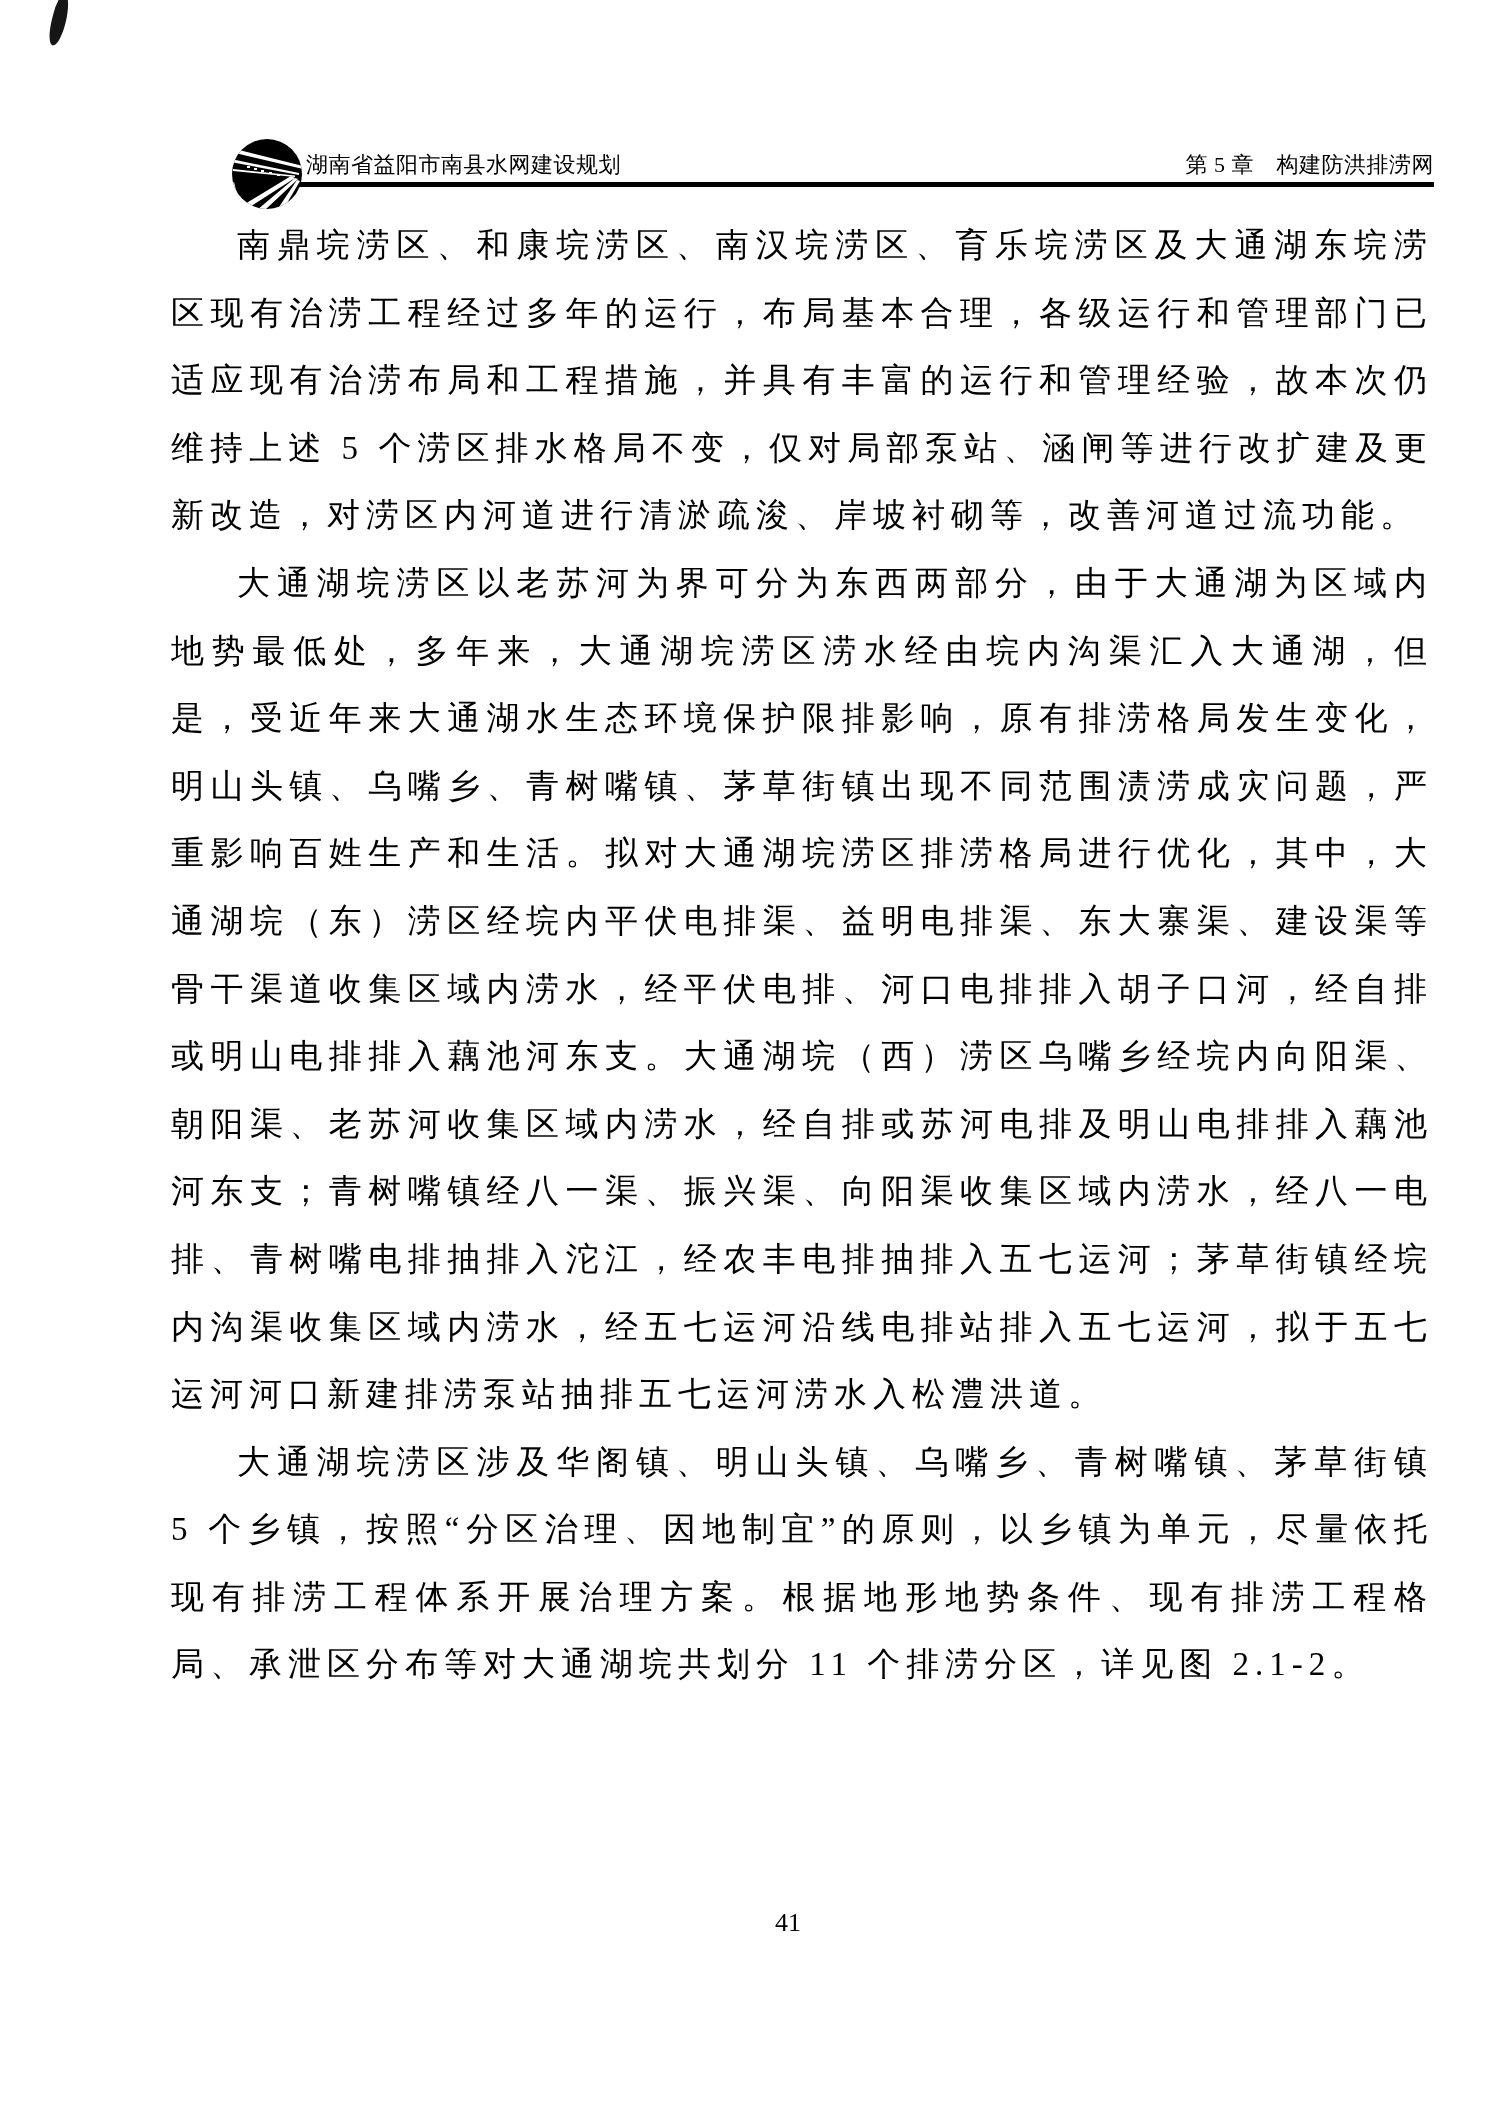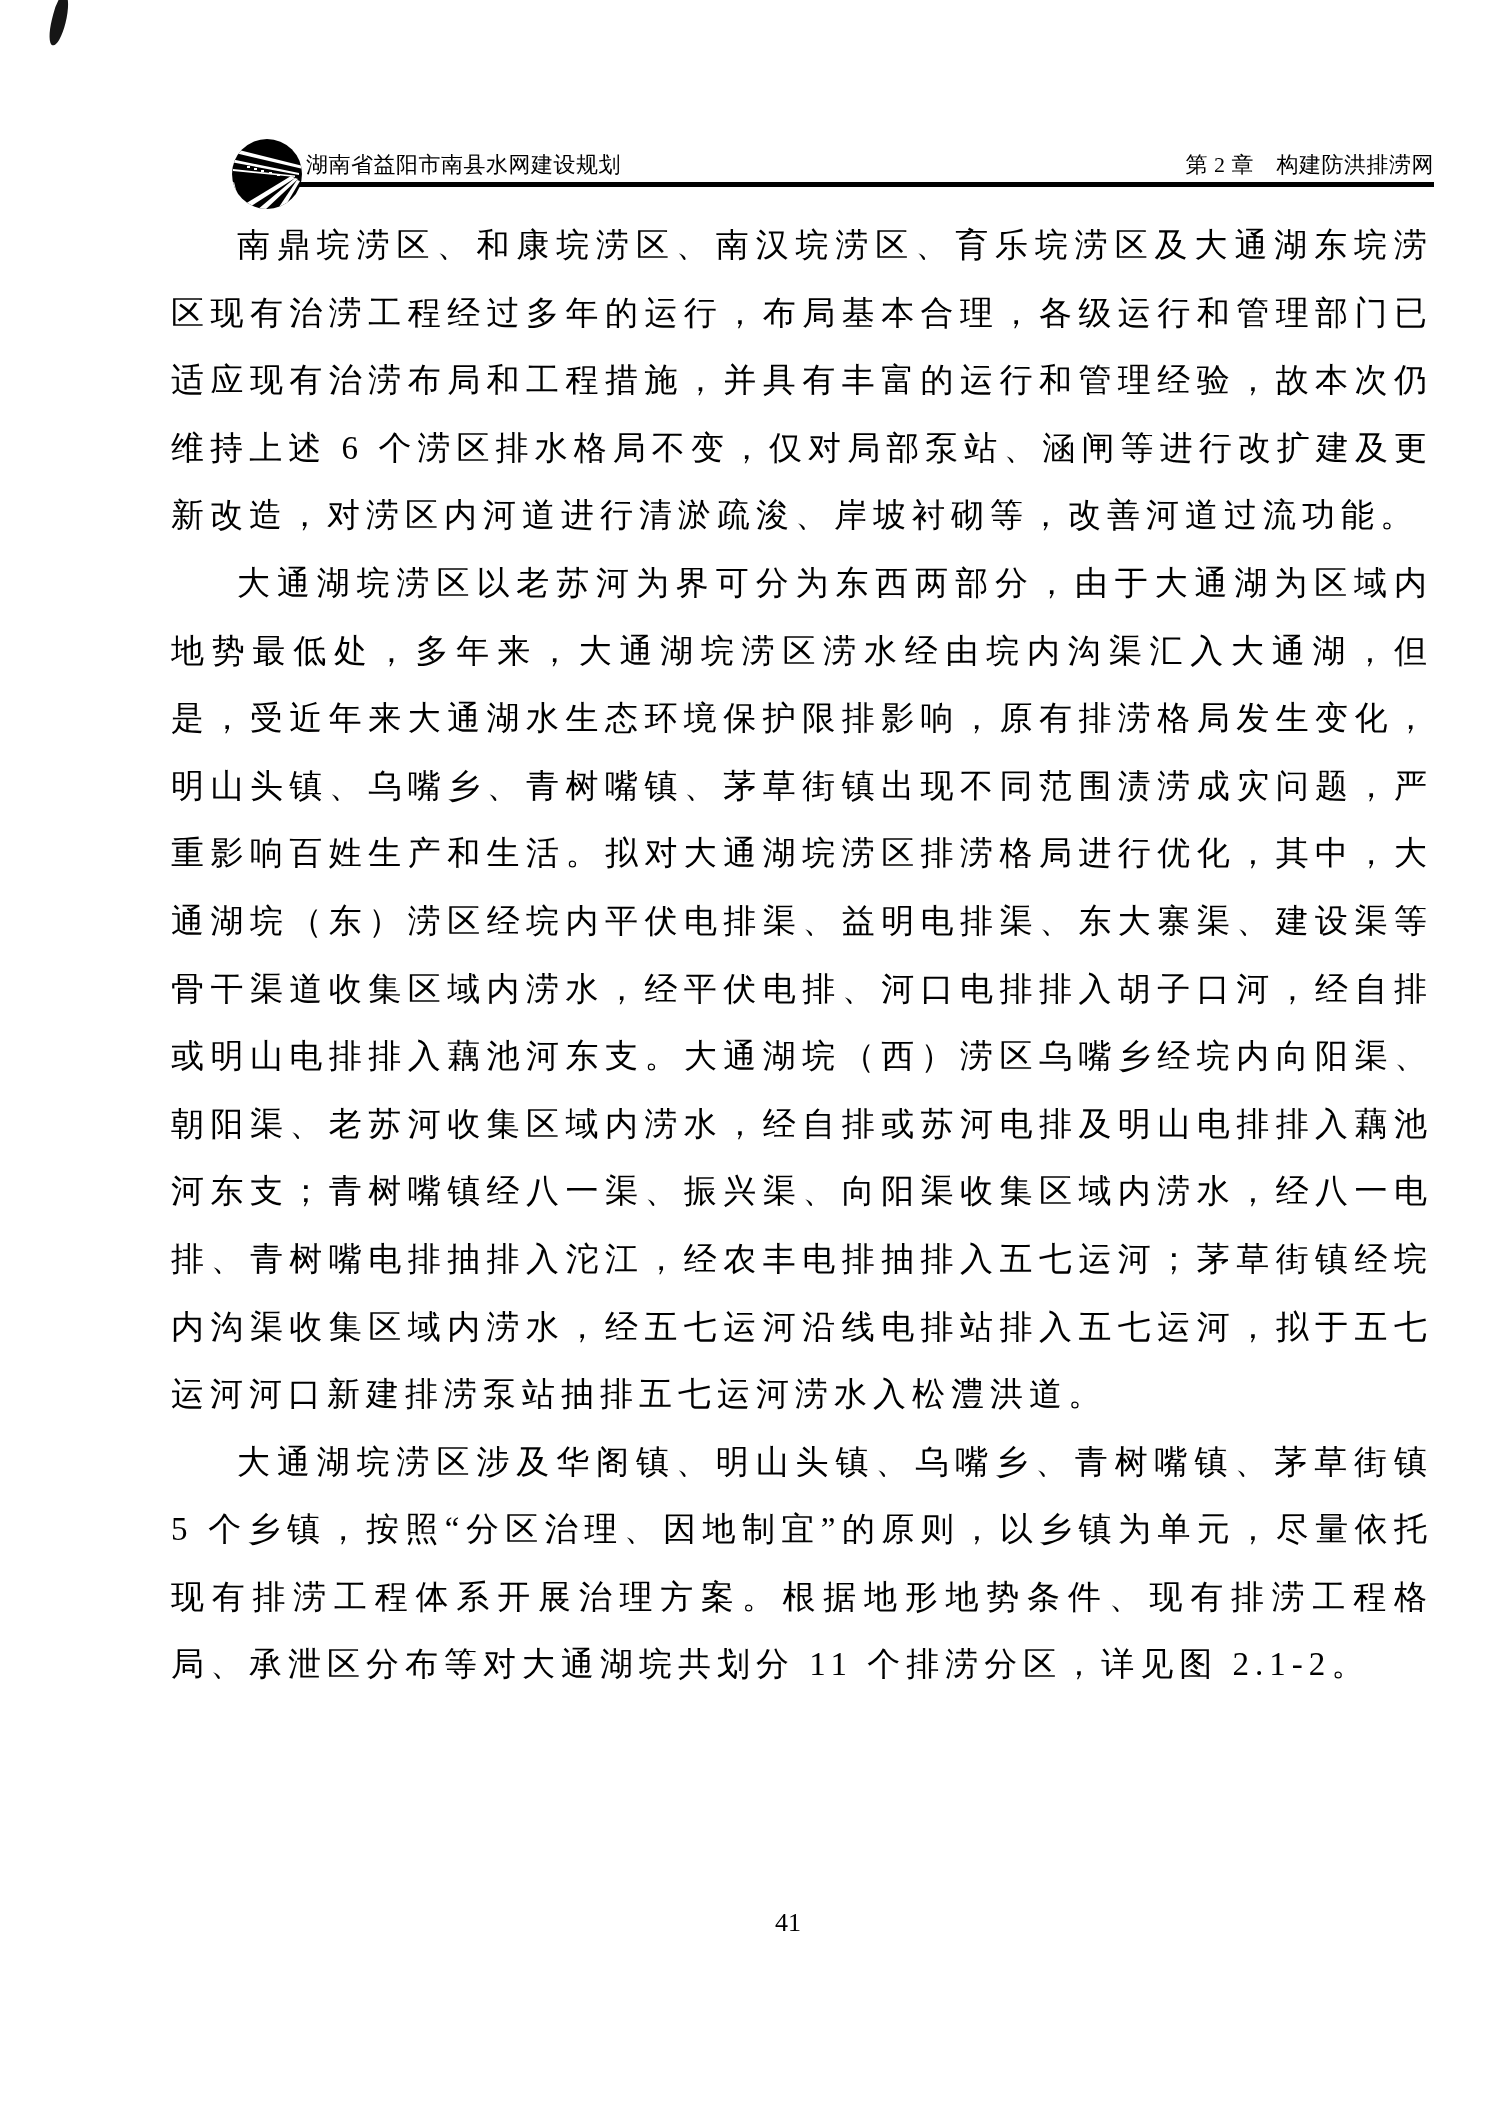--- a/index.html
+++ b/index.html
@@ -123,25 +123,25 @@
         <polygon points="0,46 6,72 10,72 3,44"></polygon>
         <rect x="16" y="28" width="3" height="2"></rect>
         <rect x="23" y="30" width="3" height="2"></rect>
         <rect x="30" y="32" width="3" height="2"></rect>
         <rect x="38" y="34" width="3" height="2"></rect>
         <rect x="46" y="36" width="3" height="2"></rect>
       </g>
     </svg>
 
     <div class="header-left">湖南省益阳市南县水网建设规划</div>
-    <div class="header-right">第 2 章　构建防洪排涝网</div>
+    <div class="header-right">第 5 章　构建防洪排涝网</div>
   </div>
 
   <div class="content">
-    <p><span>南鼎垸涝区、和康垸涝区、南汉垸涝区、育乐垸涝区及大通湖东垸涝区现有治涝工程经过多年的运行，布局基本合理，各级运行和管理部门已适应现有治涝布局和工程措施，并具有丰富的运行和管理经验，故本次仍维持上述 6 个涝区排水格局不变，仅对局部泵站、涵闸等进行改扩建及更新改造，对涝区内河道进行清淤疏浚、岸坡衬砌等，改善河道过流功能。</span></p>
+    <p><span>南鼎垸涝区、和康垸涝区、南汉垸涝区、育乐垸涝区及大通湖东垸涝区现有治涝工程经过多年的运行，布局基本合理，各级运行和管理部门已适应现有治涝布局和工程措施，并具有丰富的运行和管理经验，故本次仍维持上述 5 个涝区排水格局不变，仅对局部泵站、涵闸等进行改扩建及更新改造，对涝区内河道进行清淤疏浚、岸坡衬砌等，改善河道过流功能。</span></p>
 
     <p><b>大通湖垸涝区</b><span>以老苏河为界可分为东西两部分，由于大通湖为区域内地势最低处，多年来，大通湖垸涝区涝水经由垸内沟渠汇入大通湖，但是，受近年来大通湖水生态环境保护限排影响，原有排涝格局发生变化，明山头镇、乌嘴乡、青树嘴镇、茅草街镇出现不同范围渍涝成灾问题，严重影响百姓生产和生活。拟对大通湖垸涝区排涝格局进行优化，其中，</span><b>大通湖垸（东）涝区</b><span>经垸内平伏电排渠、益明电排渠、东大寨渠、建设渠等骨干渠道收集区域内涝水，经平伏电排、河口电排排入胡子口河，经自排或明山电排排入藕池河东支。</span><b>大通湖垸（西）涝区</b><span>乌嘴乡经垸内向阳渠、朝阳渠、老苏河收集区域内涝水，经自排或苏河电排及明山电排排入藕池河东支；青树嘴镇经八一渠、振兴渠、向阳渠收集区域内涝水，经八一电排、青树嘴电排抽排入沱江，经农丰电排抽排入五七运河；茅草街镇经垸内沟渠收集区域内涝水，经五七运河沿线电排站排入五七运河，拟于五七运河河口新建排涝泵站抽排五七运河涝水入松澧洪道。</span></p>
 
 
     <p><span>大通湖垸涝区涉及华阁镇、明山头镇、乌嘴乡、青树嘴镇、茅草街镇 5 个乡镇，按照“分区治理、因地制宜”的原则，以乡镇为单元，尽量依托现有排涝工程体系开展治理方案。根据地形地势条件、现有排涝工程格局、承泄区分布等对大通湖垸共划分 11 个排涝分区，详见图 2.1-2。</span></p>
   </div>
 
   <div class="page-footer">
     <span>41</span>
   </div>

